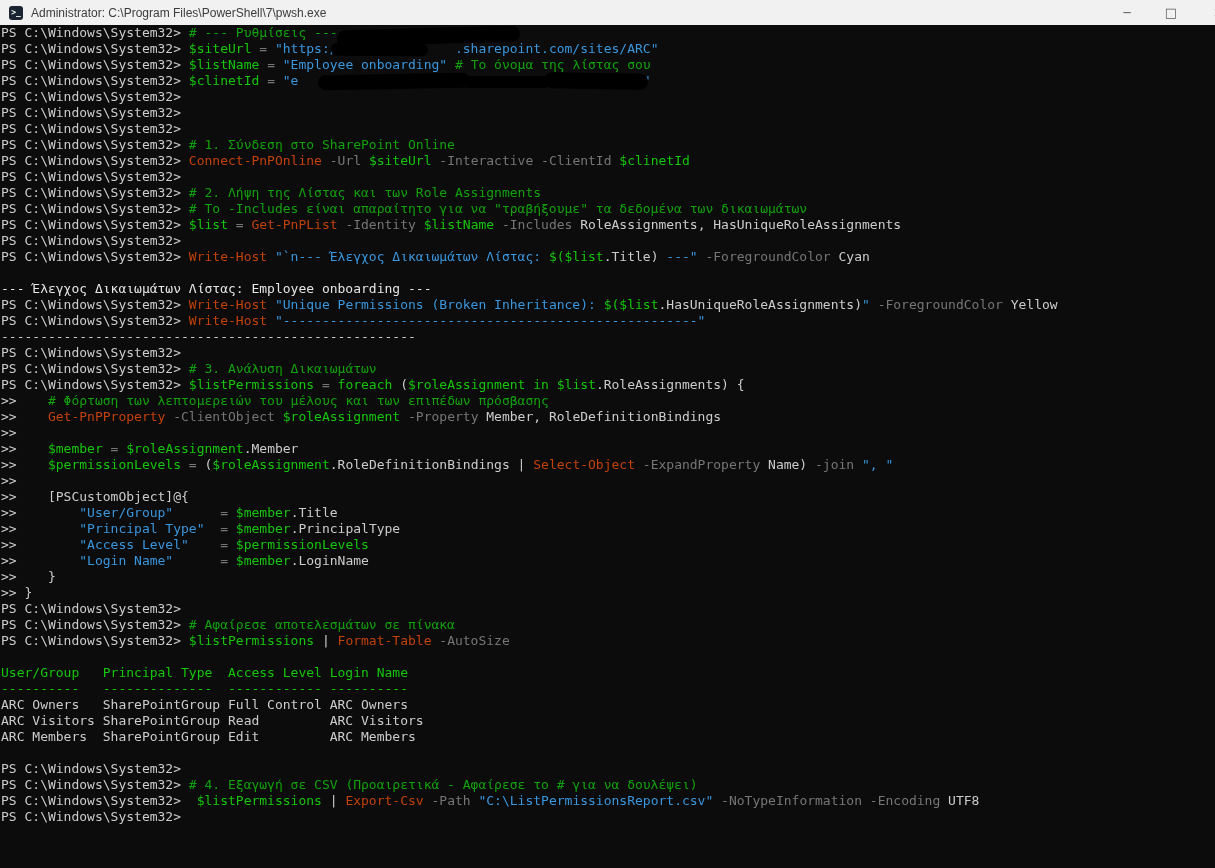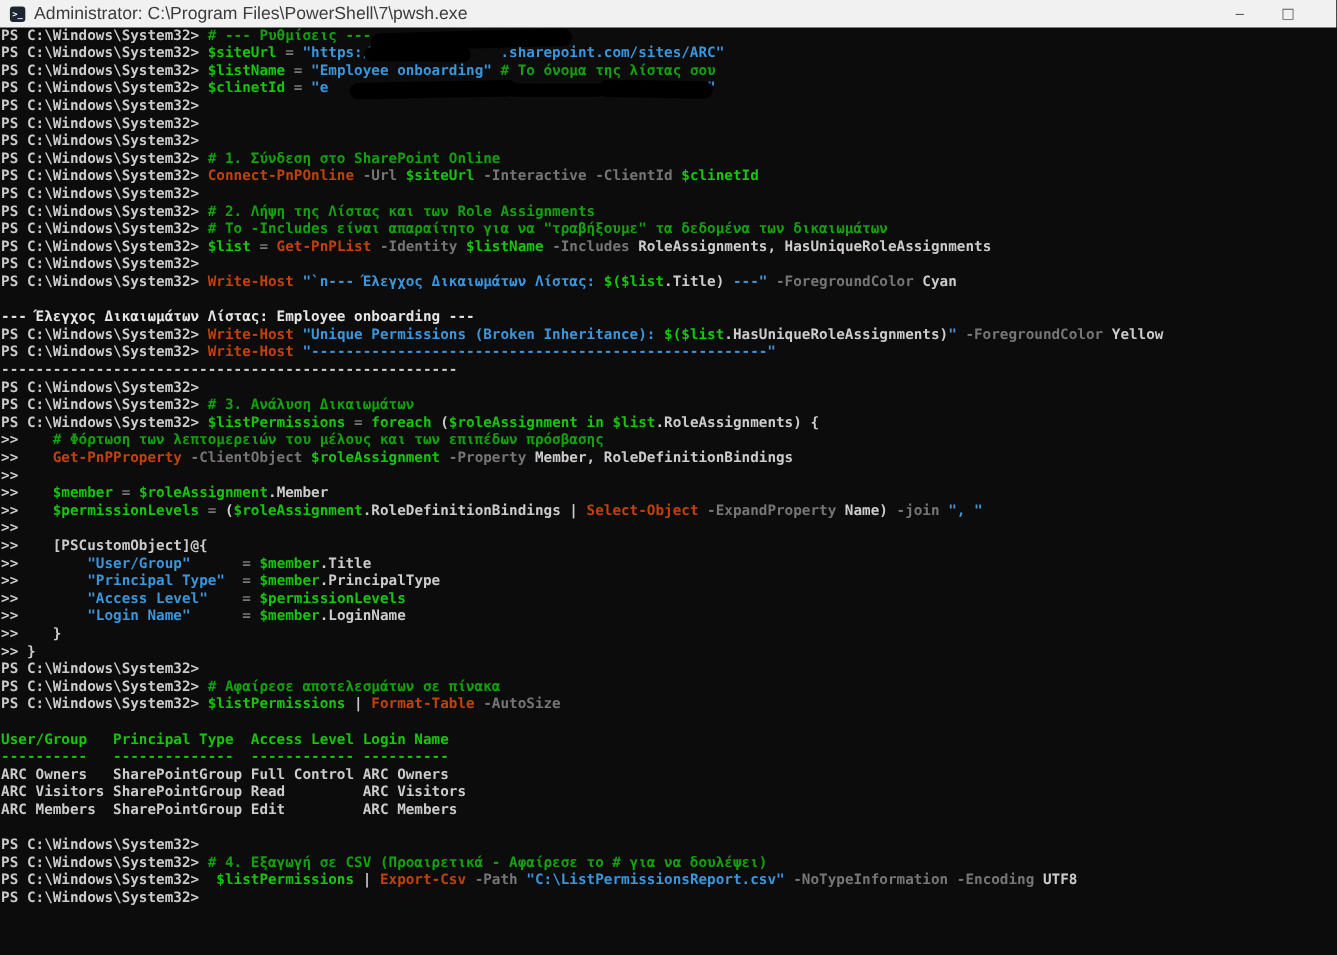--- a/index.html
+++ b/index.html
@@ -14,33 +14,33 @@
   }
   .ps-icon{
     width:14px;height:14px;margin-left:9px;flex:0 0 auto;
     background:#1b2531;border-radius:3px;
     color:#ffffff;font-size:8px;line-height:14px;text-align:center;
     font-family:"DejaVu Sans Mono",monospace;font-weight:bold;
   }
   .title-text{
     margin-left:8px;
     font-family:"Liberation Sans",sans-serif;
-    font-size:16px;color:#3c3c3c;white-space:nowrap;
+    font-size:12px;color:#3c3c3c;white-space:nowrap;
   }
   .win-btn{
     position:absolute;top:0;width:40px;height:25px;
     display:flex;align-items:center;justify-content:center;
     color:#5a5a5a;font-family:"DejaVu Sans",sans-serif;
     font-size:12px;cursor:default;
   }
   .btn-min{left:1107px;}
   .btn-max{left:1151px;font-size:13px;}
   .btn-close{left:1198px;}
   .term{
-    position:absolute;top:25px;left:0;width:1215px;font-weight:bold;
+    position:absolute;top:25px;left:0;width:1215px;
   }
   .line{
     height:16px;line-height:16px;font-size:13px;
     white-space:pre;padding-left:1px;
   }
   .c-w {color:#cccccc;}
   .c-gy{color:#767676;}
   .c-gn{color:#16c60c;}
   .c-dg{color:#13a10e;}
   .c-yl{color:#c2410c;}

